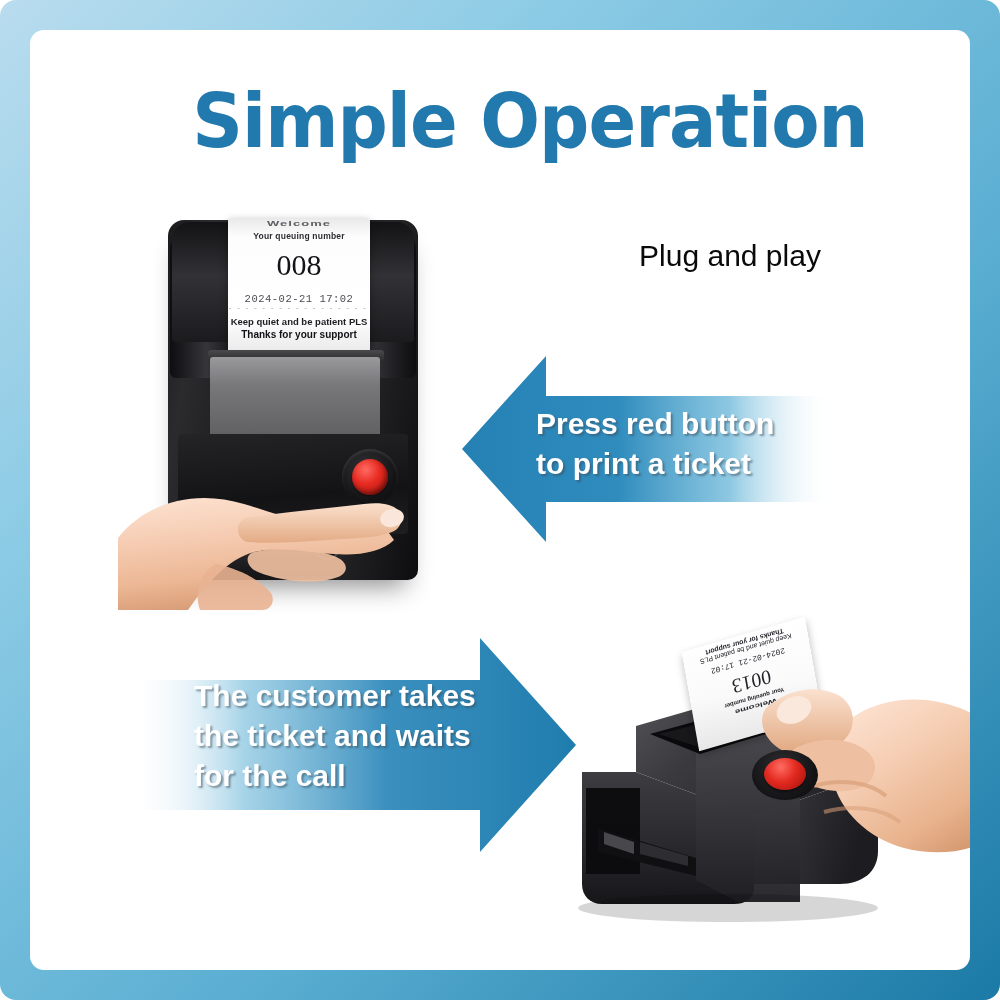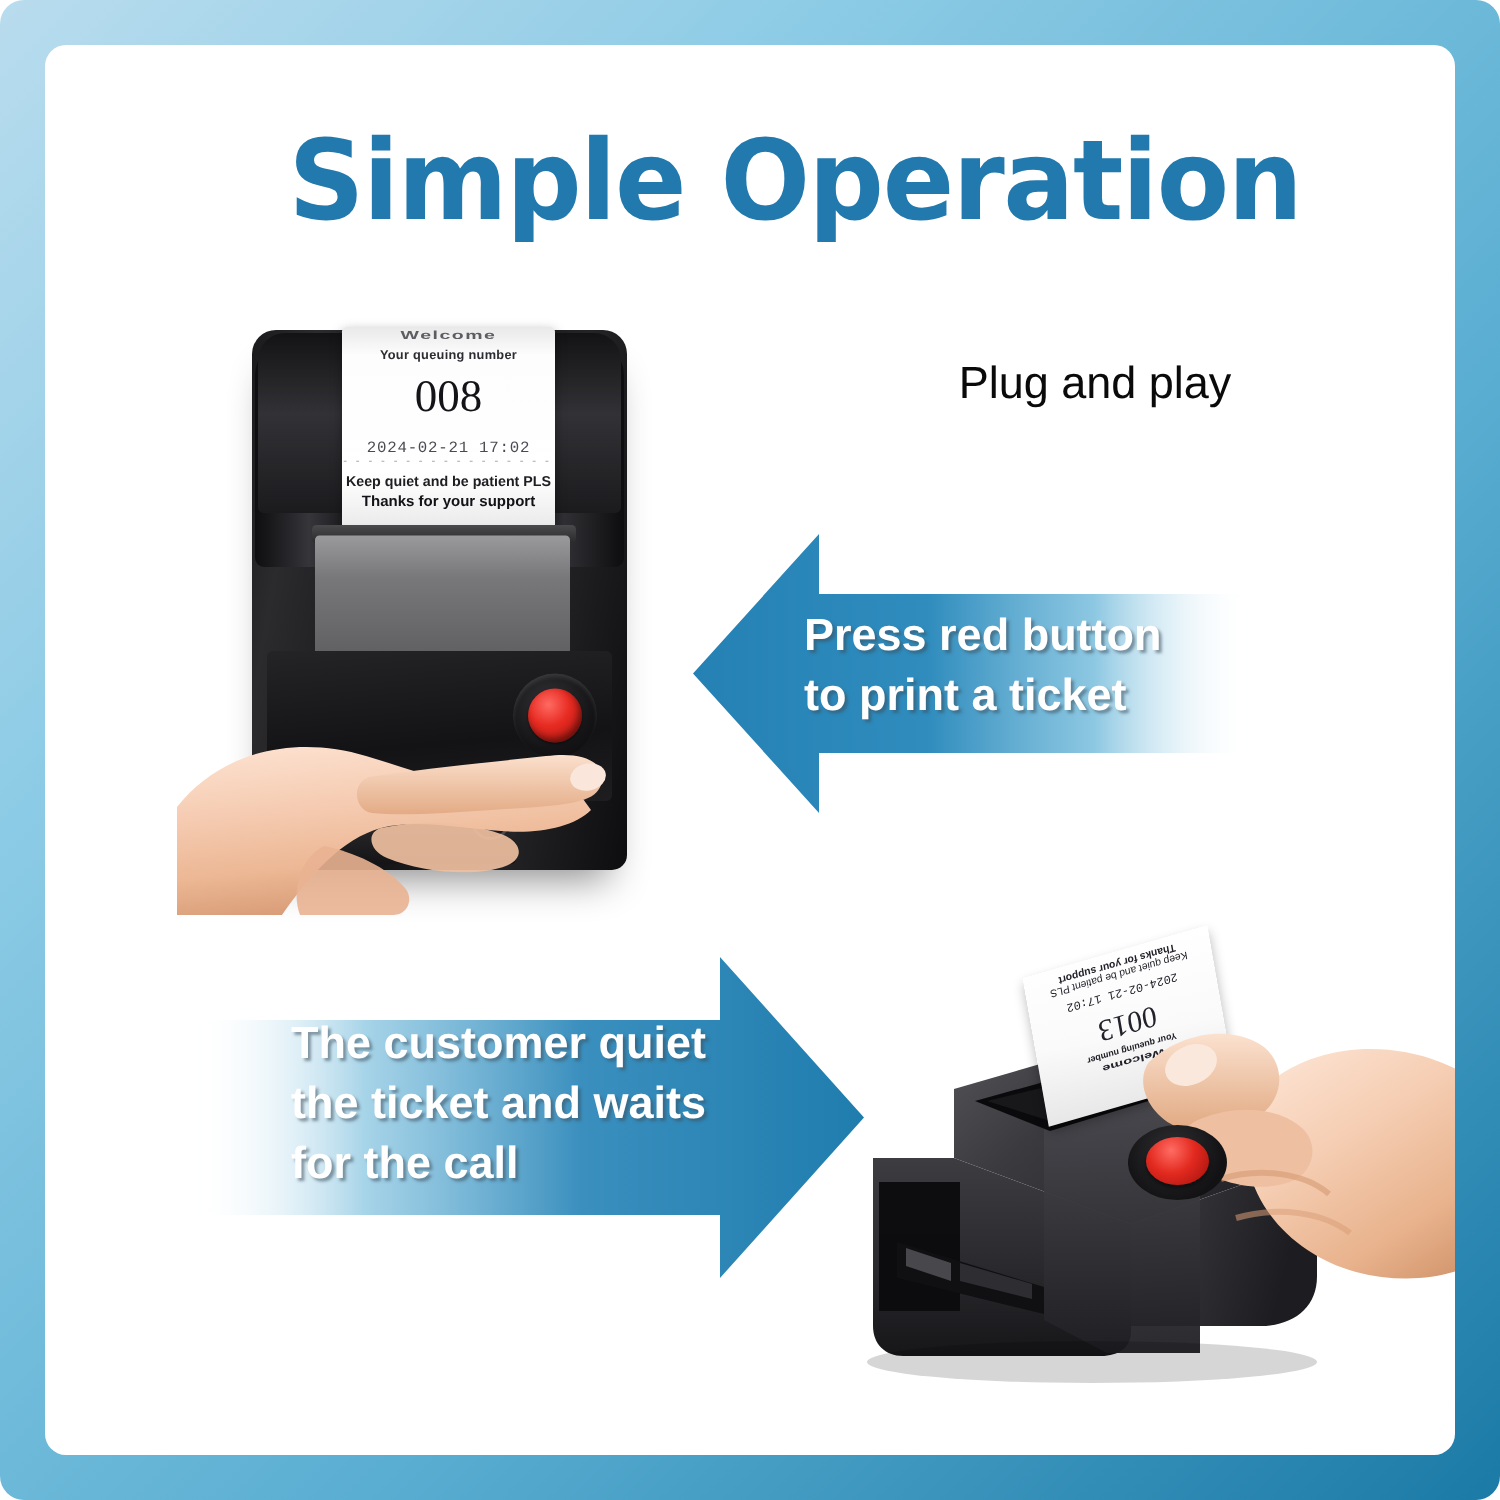--- a/index.html
+++ b/index.html
@@ -337,21 +337,21 @@
         <defs>
           <linearGradient id="arrGradR" x1="0" y1="0" x2="1" y2="0">
             <stop offset="0%" stop-color="#ffffff" stop-opacity="0"></stop>
             <stop offset="26%" stop-color="#8fc8e2" stop-opacity="0.8"></stop>
             <stop offset="58%" stop-color="#3a8fbe" stop-opacity="1"></stop>
             <stop offset="100%" stop-color="#1f7dae" stop-opacity="1"></stop>
           </linearGradient>
         </defs>
         <path d="M448 111 L352 4 L352 46 L0 46 L0 176 L352 176 L352 218 Z" fill="url(#arrGradR)"></path>
       </svg>
-      <div class="arrow-text">The customer quiet
+      <div class="arrow-text">The customer takes
 the ticket and waits
 for the call</div>
     </div>
 
     <div class="printer2">
 
       <svg class="abs" style="left:0; top:46px;" width="330" height="280" viewBox="0 0 330 280">
         <defs>
           <linearGradient id="pcTop" x1="0" y1="0" x2="1" y2="0.6">
             <stop offset="0%" stop-color="#55555a"></stop>

